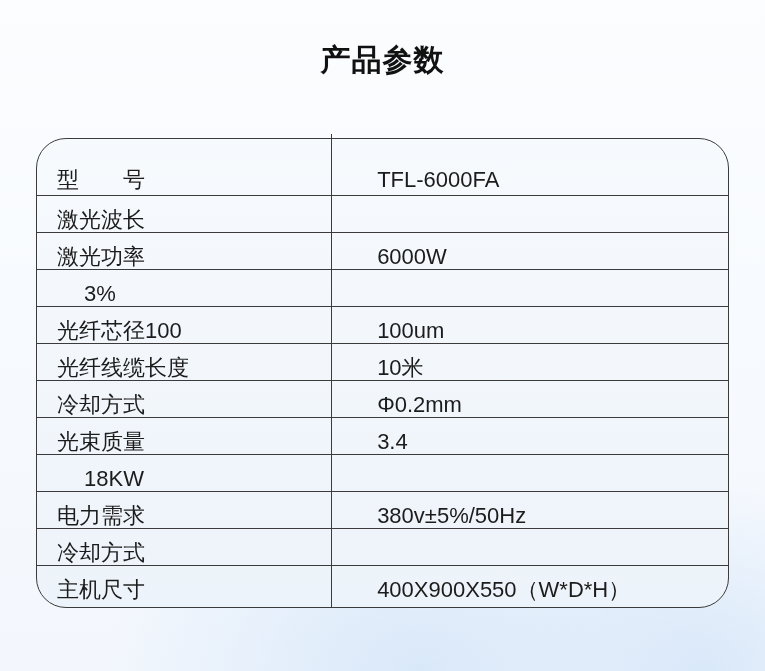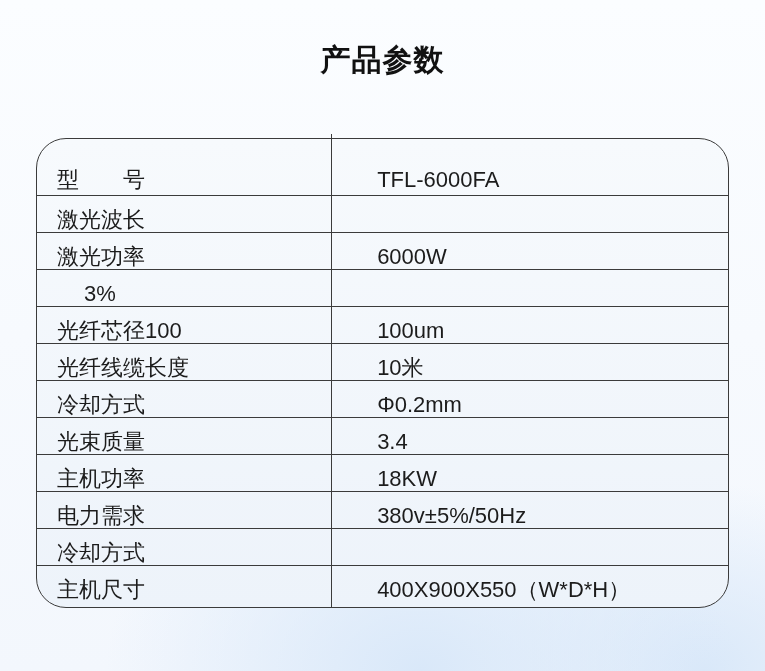--- a/index.html
+++ b/index.html
@@ -96,21 +96,20 @@
         </div>
         <div class="row">
           <div class="cell label">冷却方式</div>
           <div class="cell value">Φ0.2mm</div>
         </div>
         <div class="row">
           <div class="cell label">光束质量</div>
           <div class="cell value">3.4</div>
         </div>
         <div class="row">
-          <div class="cell label">主机功率</div>
           <div class="cell value">18KW</div>
         </div>
         <div class="row">
           <div class="cell label">电力需求</div>
           <div class="cell value">380v±5%/50Hz</div>
         </div>
         <div class="row">
           <div class="cell label">冷却方式</div>
         </div>
         <div class="row">

